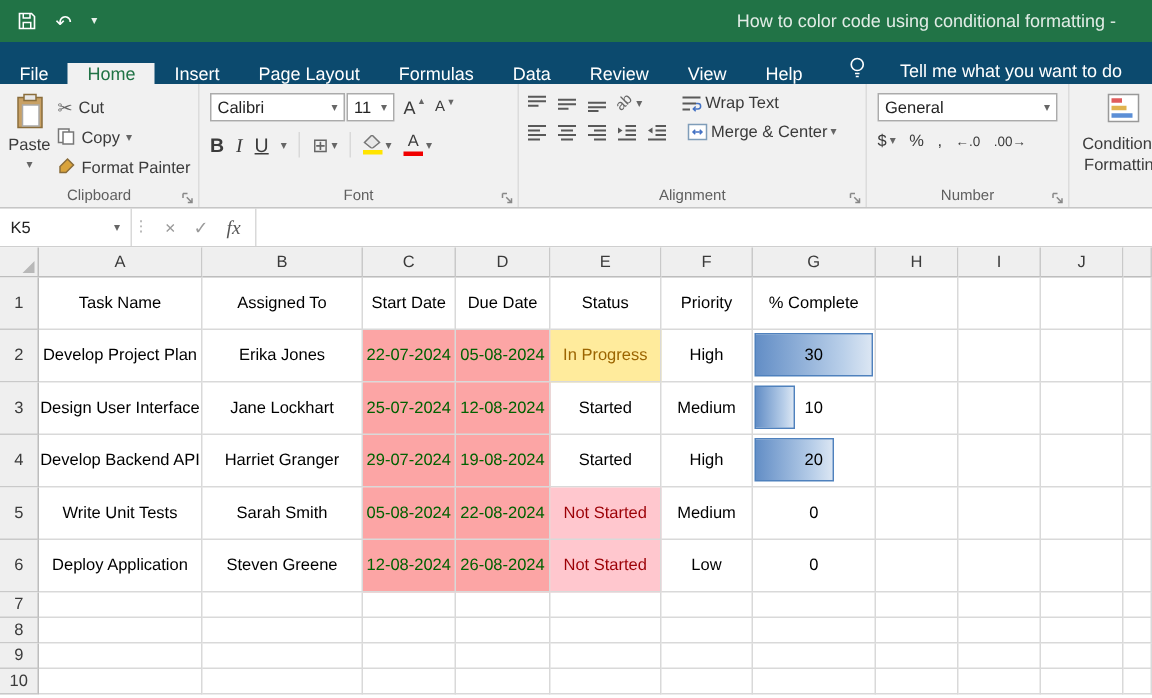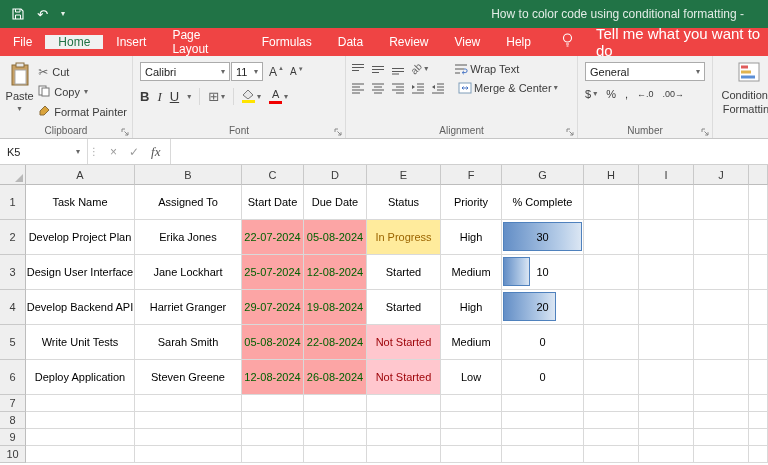--- a/index.html
+++ b/index.html
@@ -7,24 +7,24 @@
   body{font-family:"Liberation Sans","DejaVu Sans",sans-serif;background:#fff}
 
   
   .titlebar{height:28px;background:#217346;display:flex;align-items:center;position:relative;color:#fff}
   .qat{display:flex;align-items:center;gap:13px;padding-left:12px}
   .qat .qicon{display:flex;align-items:center;font-size:13px;color:#fff;line-height:1}
   .qat .qcaret{font-size:8px;color:#e8f0ea}
   .wintitle{position:absolute;right:24px;font-size:12px;color:#e2ece6;white-space:nowrap}
 
   
-  .tabrow{height:28px;background:#ef4444;display:flex;align-items:center;color:#fff;font-size:12px}
+  .tabrow{height:28px;background:#0c4a6e;display:flex;align-items:flex-end;color:#fff;font-size:12px}
   .tab{padding:0 13px;display:flex;align-items:center;cursor:default}
   .tab.active{background:#f1f1f1;color:#217346}
-  .tellme{display:flex;align-items:center;gap:23px;margin-left:18px;font-size:15px;color:#fff}
+  .tellme{display:flex;align-items:center;gap:23px;margin-left:18px;font-size:12px;color:#fff}
 
   
   .ribbon{height:83px;background:#f1f1f1;border-bottom:1px solid #c6c6c6;display:flex;position:relative;color:#3b3b3b}
   .group{position:relative;display:flex;flex-direction:column;border-right:1px solid #dcdcdc;flex:0 0 auto}
   .gbody{flex:1;display:flex;padding:3px 5px 0}
   .glabel{height:15px;line-height:15px;font-size:10px;color:#5f5f5f;text-align:center}
   .launcher{position:absolute;right:3px;bottom:2px;line-height:0}
   .dd{font-size:8px;color:#666}
   .g-clip{width:133px}.g-font{width:213px}.g-align{width:232px}.g-num{width:135px}.g-styles{flex:1;border-right:none;overflow:hidden}
 

